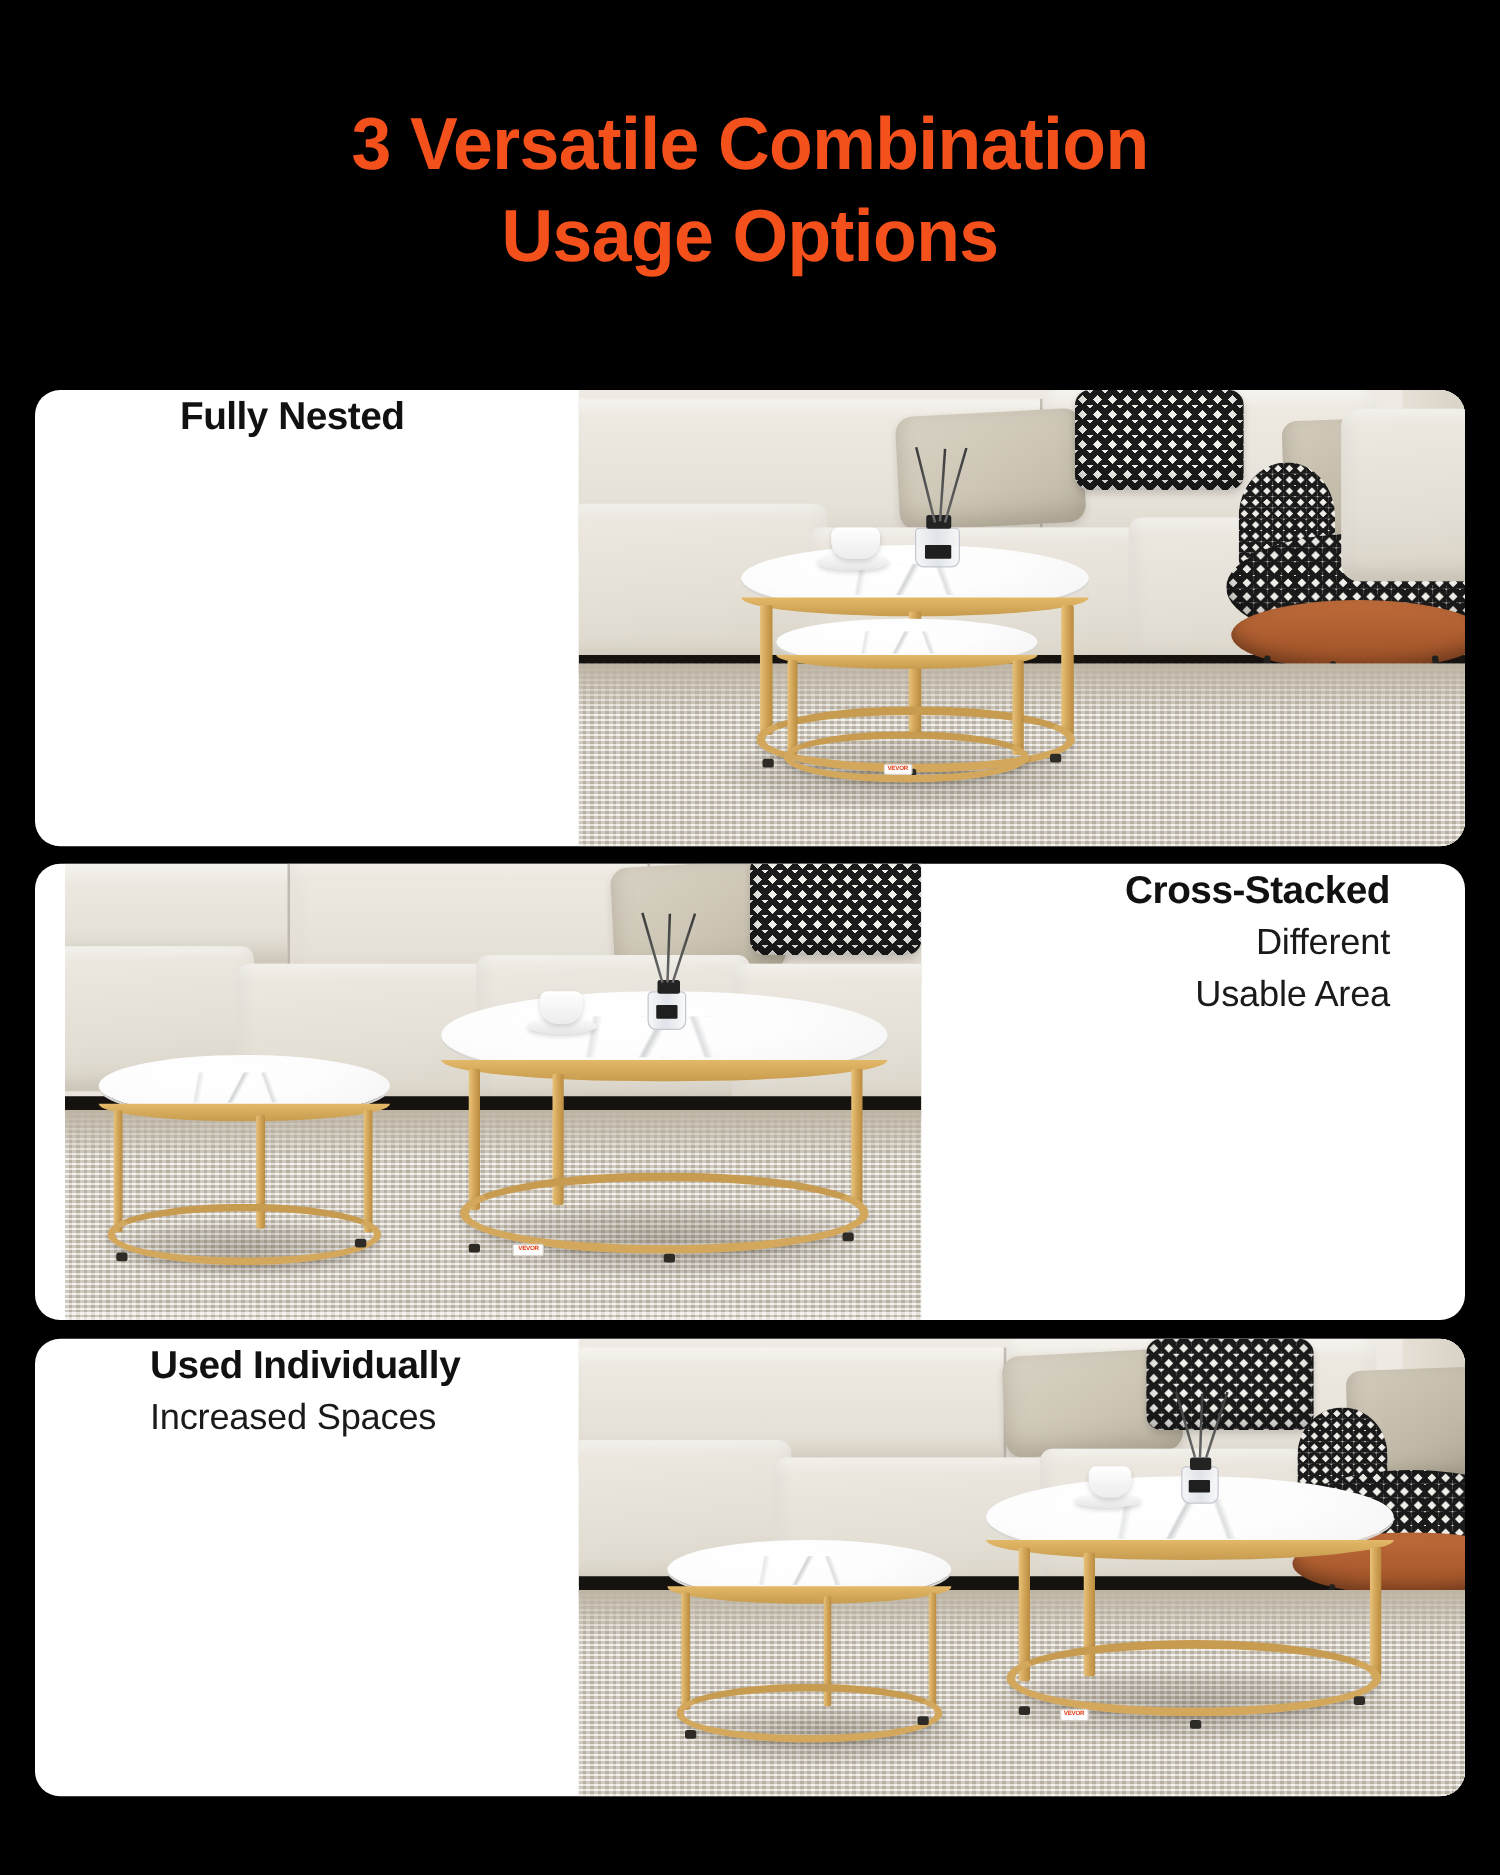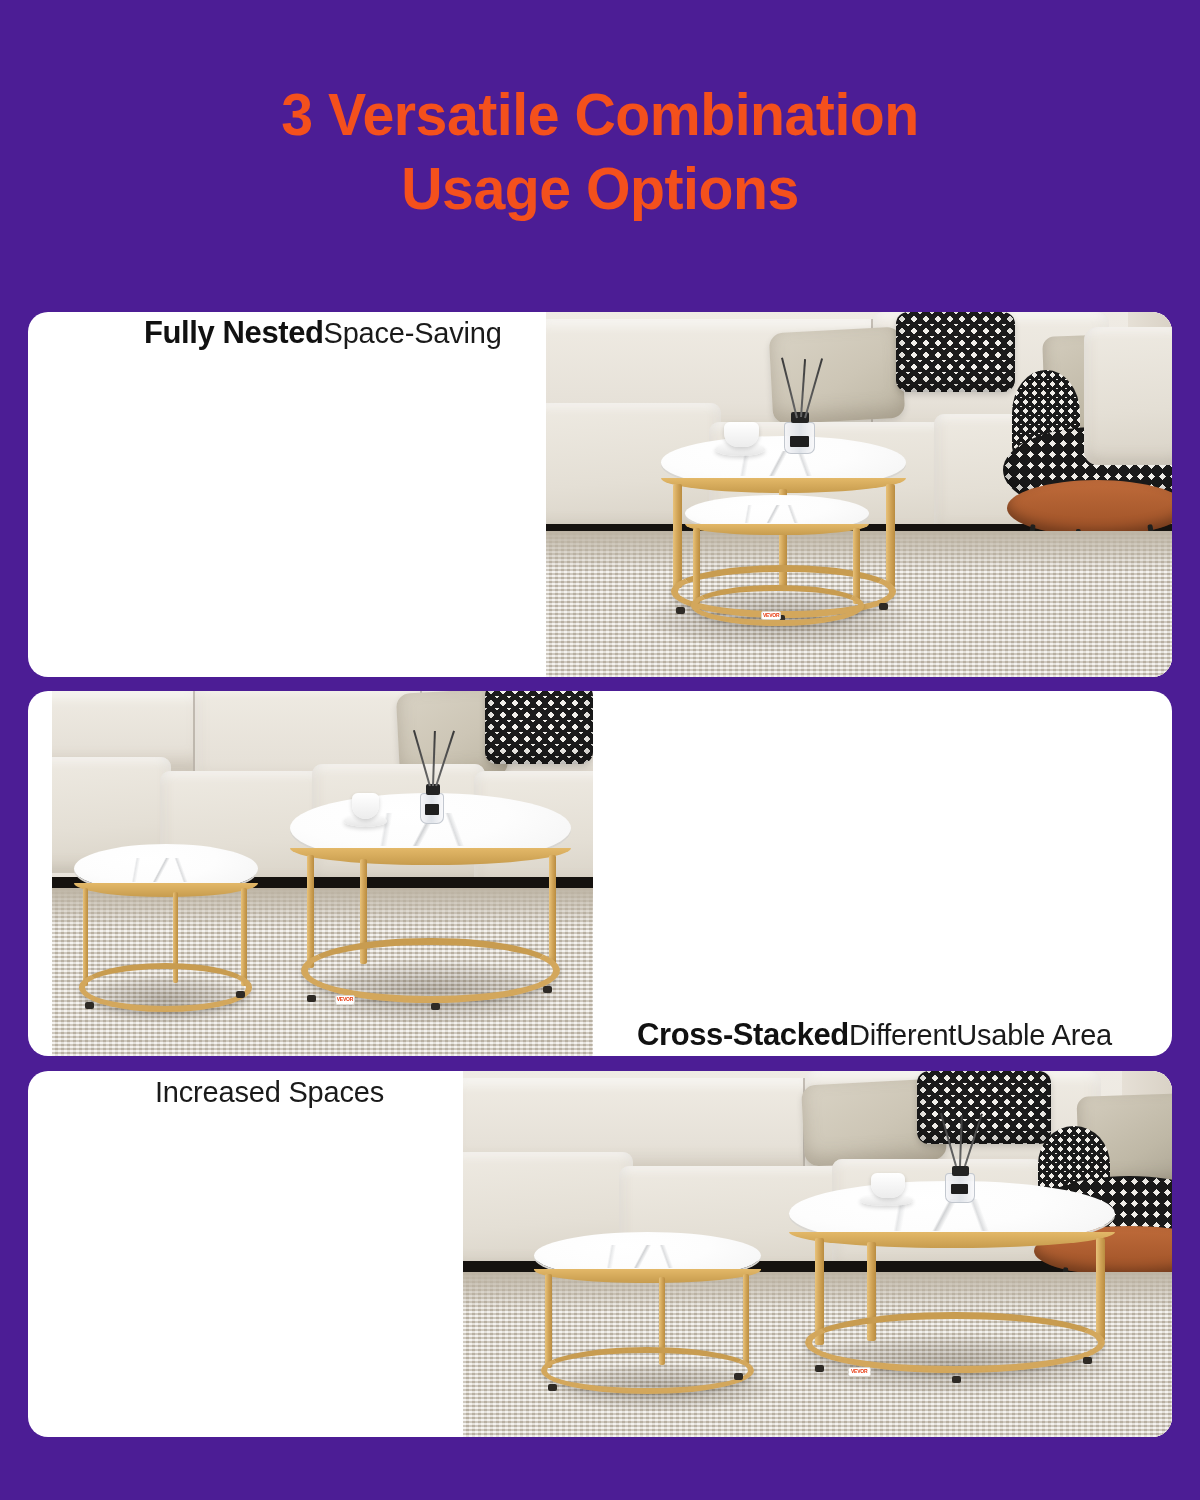--- a/index.html
+++ b/index.html
@@ -2,21 +2,21 @@
 <html><head>
 <meta charset="utf-8">
 <style>
   * { box-sizing: border-box; margin: 0; padding: 0; }
   html, body {
     width: 1200px; height: 1500px;
     background: #f6f6f6;
     font-family: "Liberation Sans", sans-serif;
     overflow: hidden;
   }
-  .page { position: relative; width: 1200px; height: 1500px; background: #4c1d95; }
+  .page { position: relative; width: 1200px; height: 1500px; background: #000000; }
 
   
   .title-block {
     position: absolute; left: 0; top: 78px; width: 1200px;
     text-align: center;
   }
   .title-line {
     color: #f4501c;
     font-weight: bold;
     font-size: 59px;
@@ -34,21 +34,21 @@
     overflow: hidden;
     display: flex;
   }
   .panel-1 { left: 28px; top: 312px;  width: 1144px; height: 365px; }
   .panel-2 { left: 28px; top: 691px;  width: 1144px; height: 365px; flex-direction: row-reverse; padding-left: 24px; }
   .panel-3 { left: 28px; top: 1071px; width: 1144px; height: 366px; }
 
   .caption {
     position: relative;
     flex: 0 0 435px;
-    display: flex; flex-direction: row; justify-content: center;
+    display: flex; flex-direction: column; justify-content: flex-start;
     padding: 0 44px;
     color: #111111;
   }
   .caption.right-align { flex: 0 0 435px; text-align: right; align-items: flex-end; padding-right: 60px; }
   .caption-head {
     font-size: 31px; font-weight: bold; line-height: 42px;
     letter-spacing: -0.4px; white-space: nowrap;
   }
   .caption-sub {
     font-size: 29px; font-weight: normal; line-height: 42px;
@@ -256,21 +256,20 @@
 
   <div class="title-block">
     <div class="title-line">3 Versatile Combination</div>
     <div class="title-line">Usage Options</div>
   </div>
 
   <div class="panel panel-1 p1">
 
     <div class="caption">
       <div class="caption-head">Fully Nested</div>
-      <div class="caption-sub">Space-Saving</div>
     </div>
 
     <div class="photo">
       <div class="wall"></div>
       <div class="wall-panel-r"></div>
 
       <div class="back-block" style="left:-2%;top:2%;width:56%;height:33%;"></div>
       <div class="back-block" style="left:52%;top:0%;width:38%;height:36%;"></div>
       <div class="seam" style="left:52%;top:2%;height:33%;"></div>
 
@@ -397,20 +396,21 @@
       <div class="diffuser-cap" style="left:69.2%;top:25.5%;width:2.6%;height:3%;"></div>
       <div class="stick" style="left:69.6%;top:10%;height:16%;transform:rotate(-16deg);"></div>
       <div class="stick" style="left:70.2%;top:11%;height:15%;transform:rotate(2deg);"></div>
       <div class="stick" style="left:70.8%;top:10%;height:16%;transform:rotate(18deg);"></div>
     </div>
   </div>
 
   <div class="panel panel-3 p3">
 
     <div class="caption">
+      <div class="caption-head">Used Individually</div>
       <div class="caption-sub">Increased Spaces</div>
     </div>
 
     <div class="photo">
       <div class="wall"></div>
       <div class="wall-panel-r"></div>
 
       <div class="back-block" style="left:-2%;top:2%;width:52%;height:26%;"></div>
       <div class="back-block" style="left:48%;top:0%;width:42%;height:30%;"></div>
       <div class="seam" style="left:48%;top:2%;height:27%;"></div>

